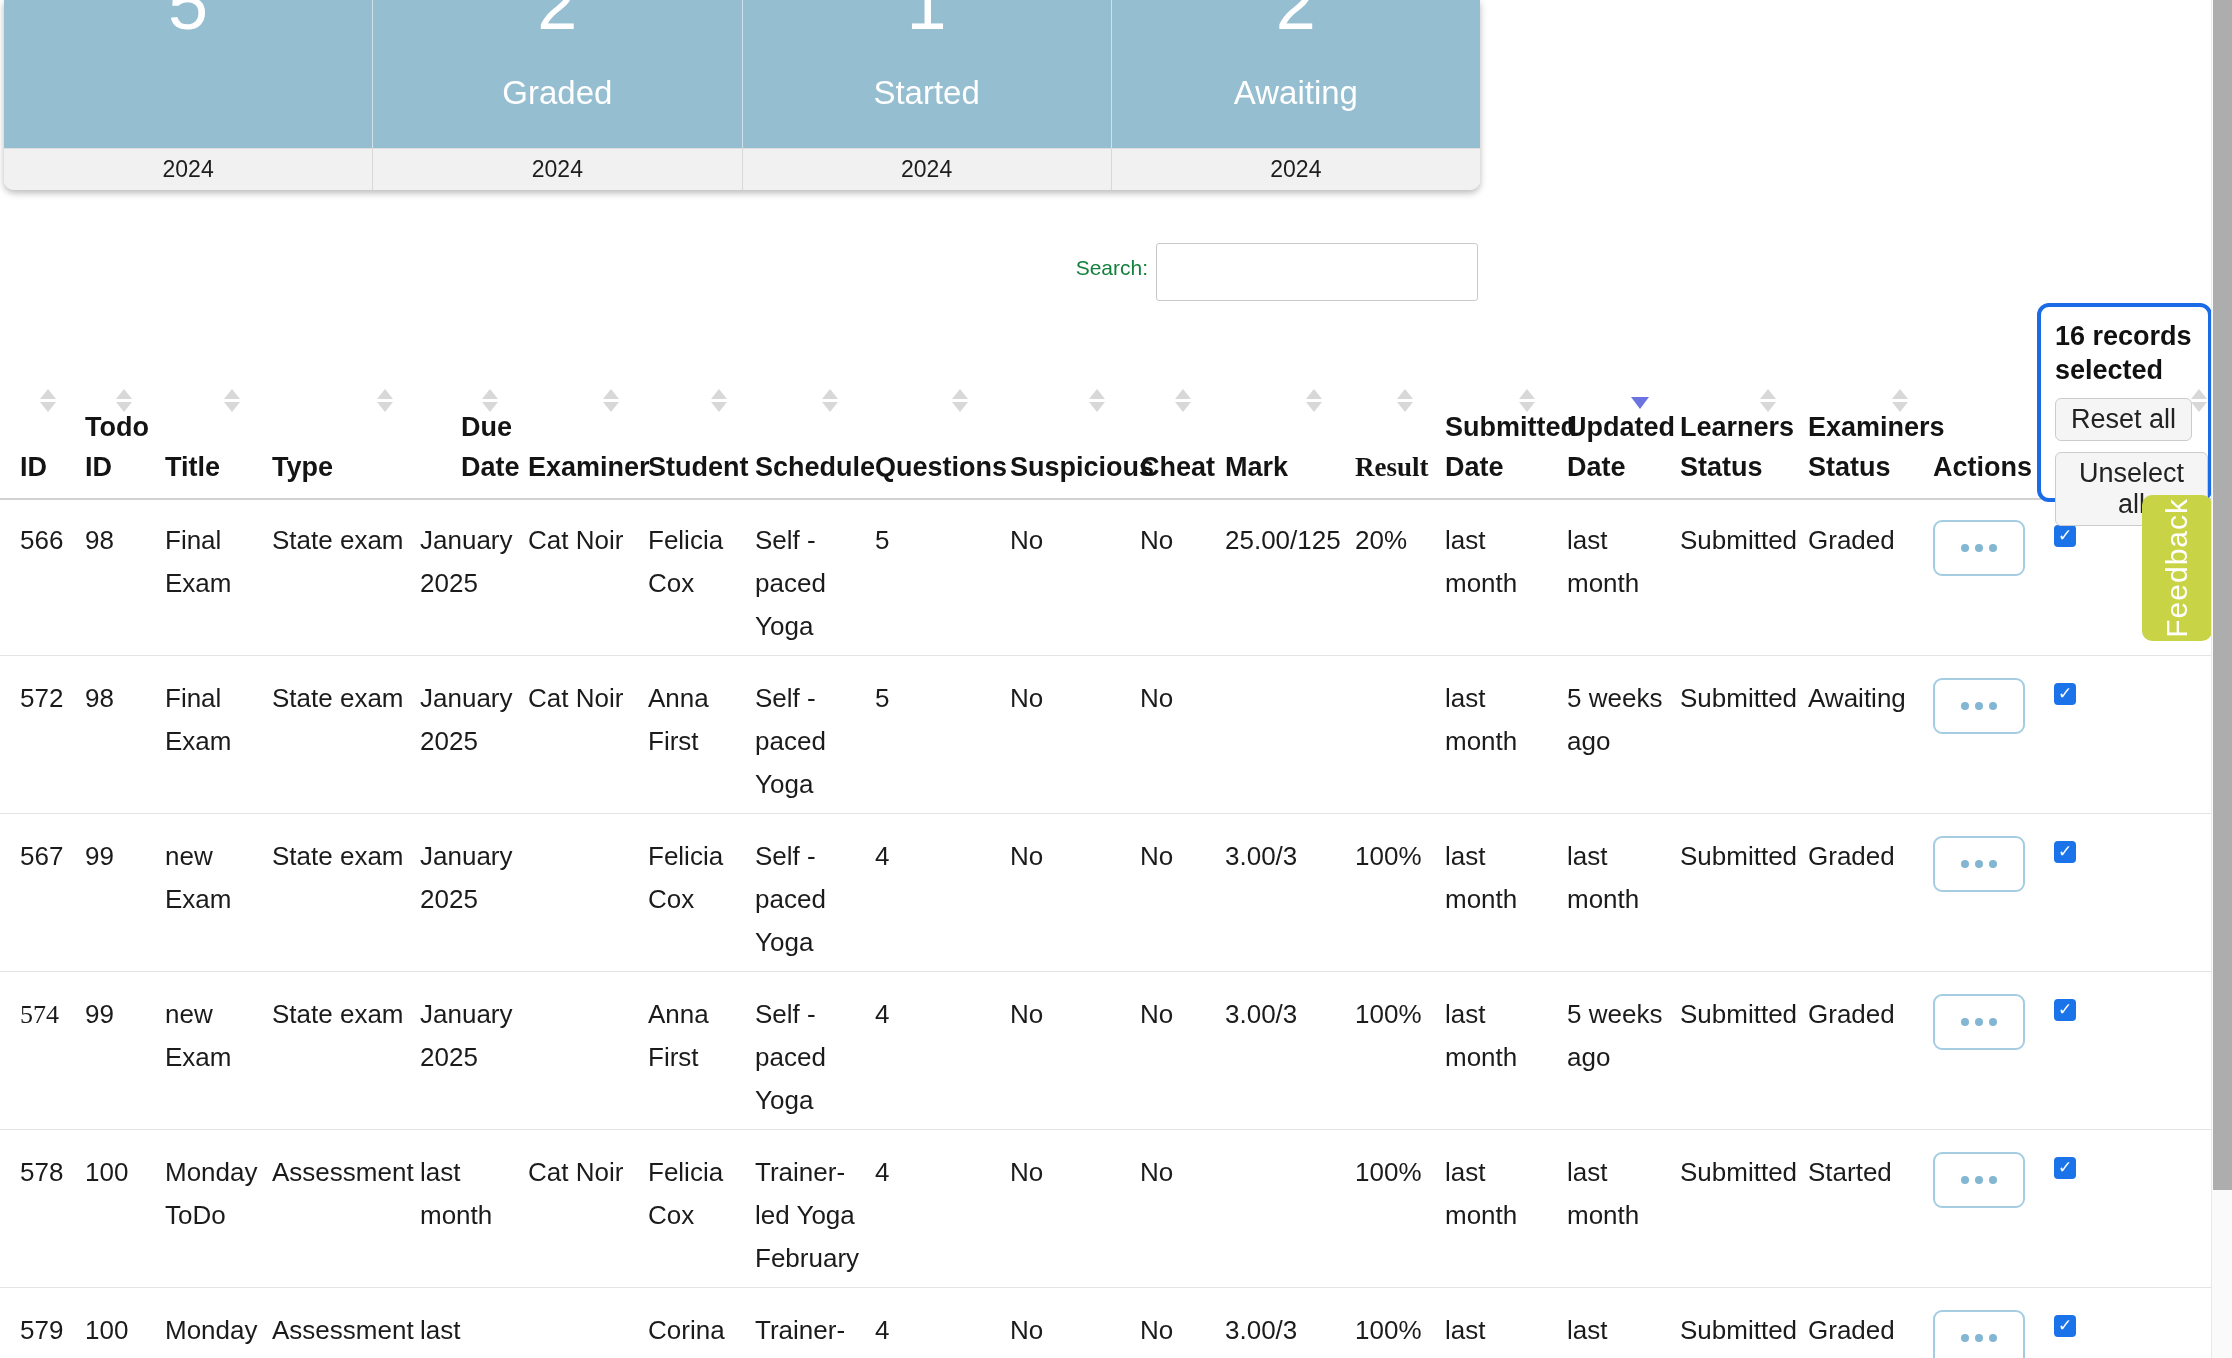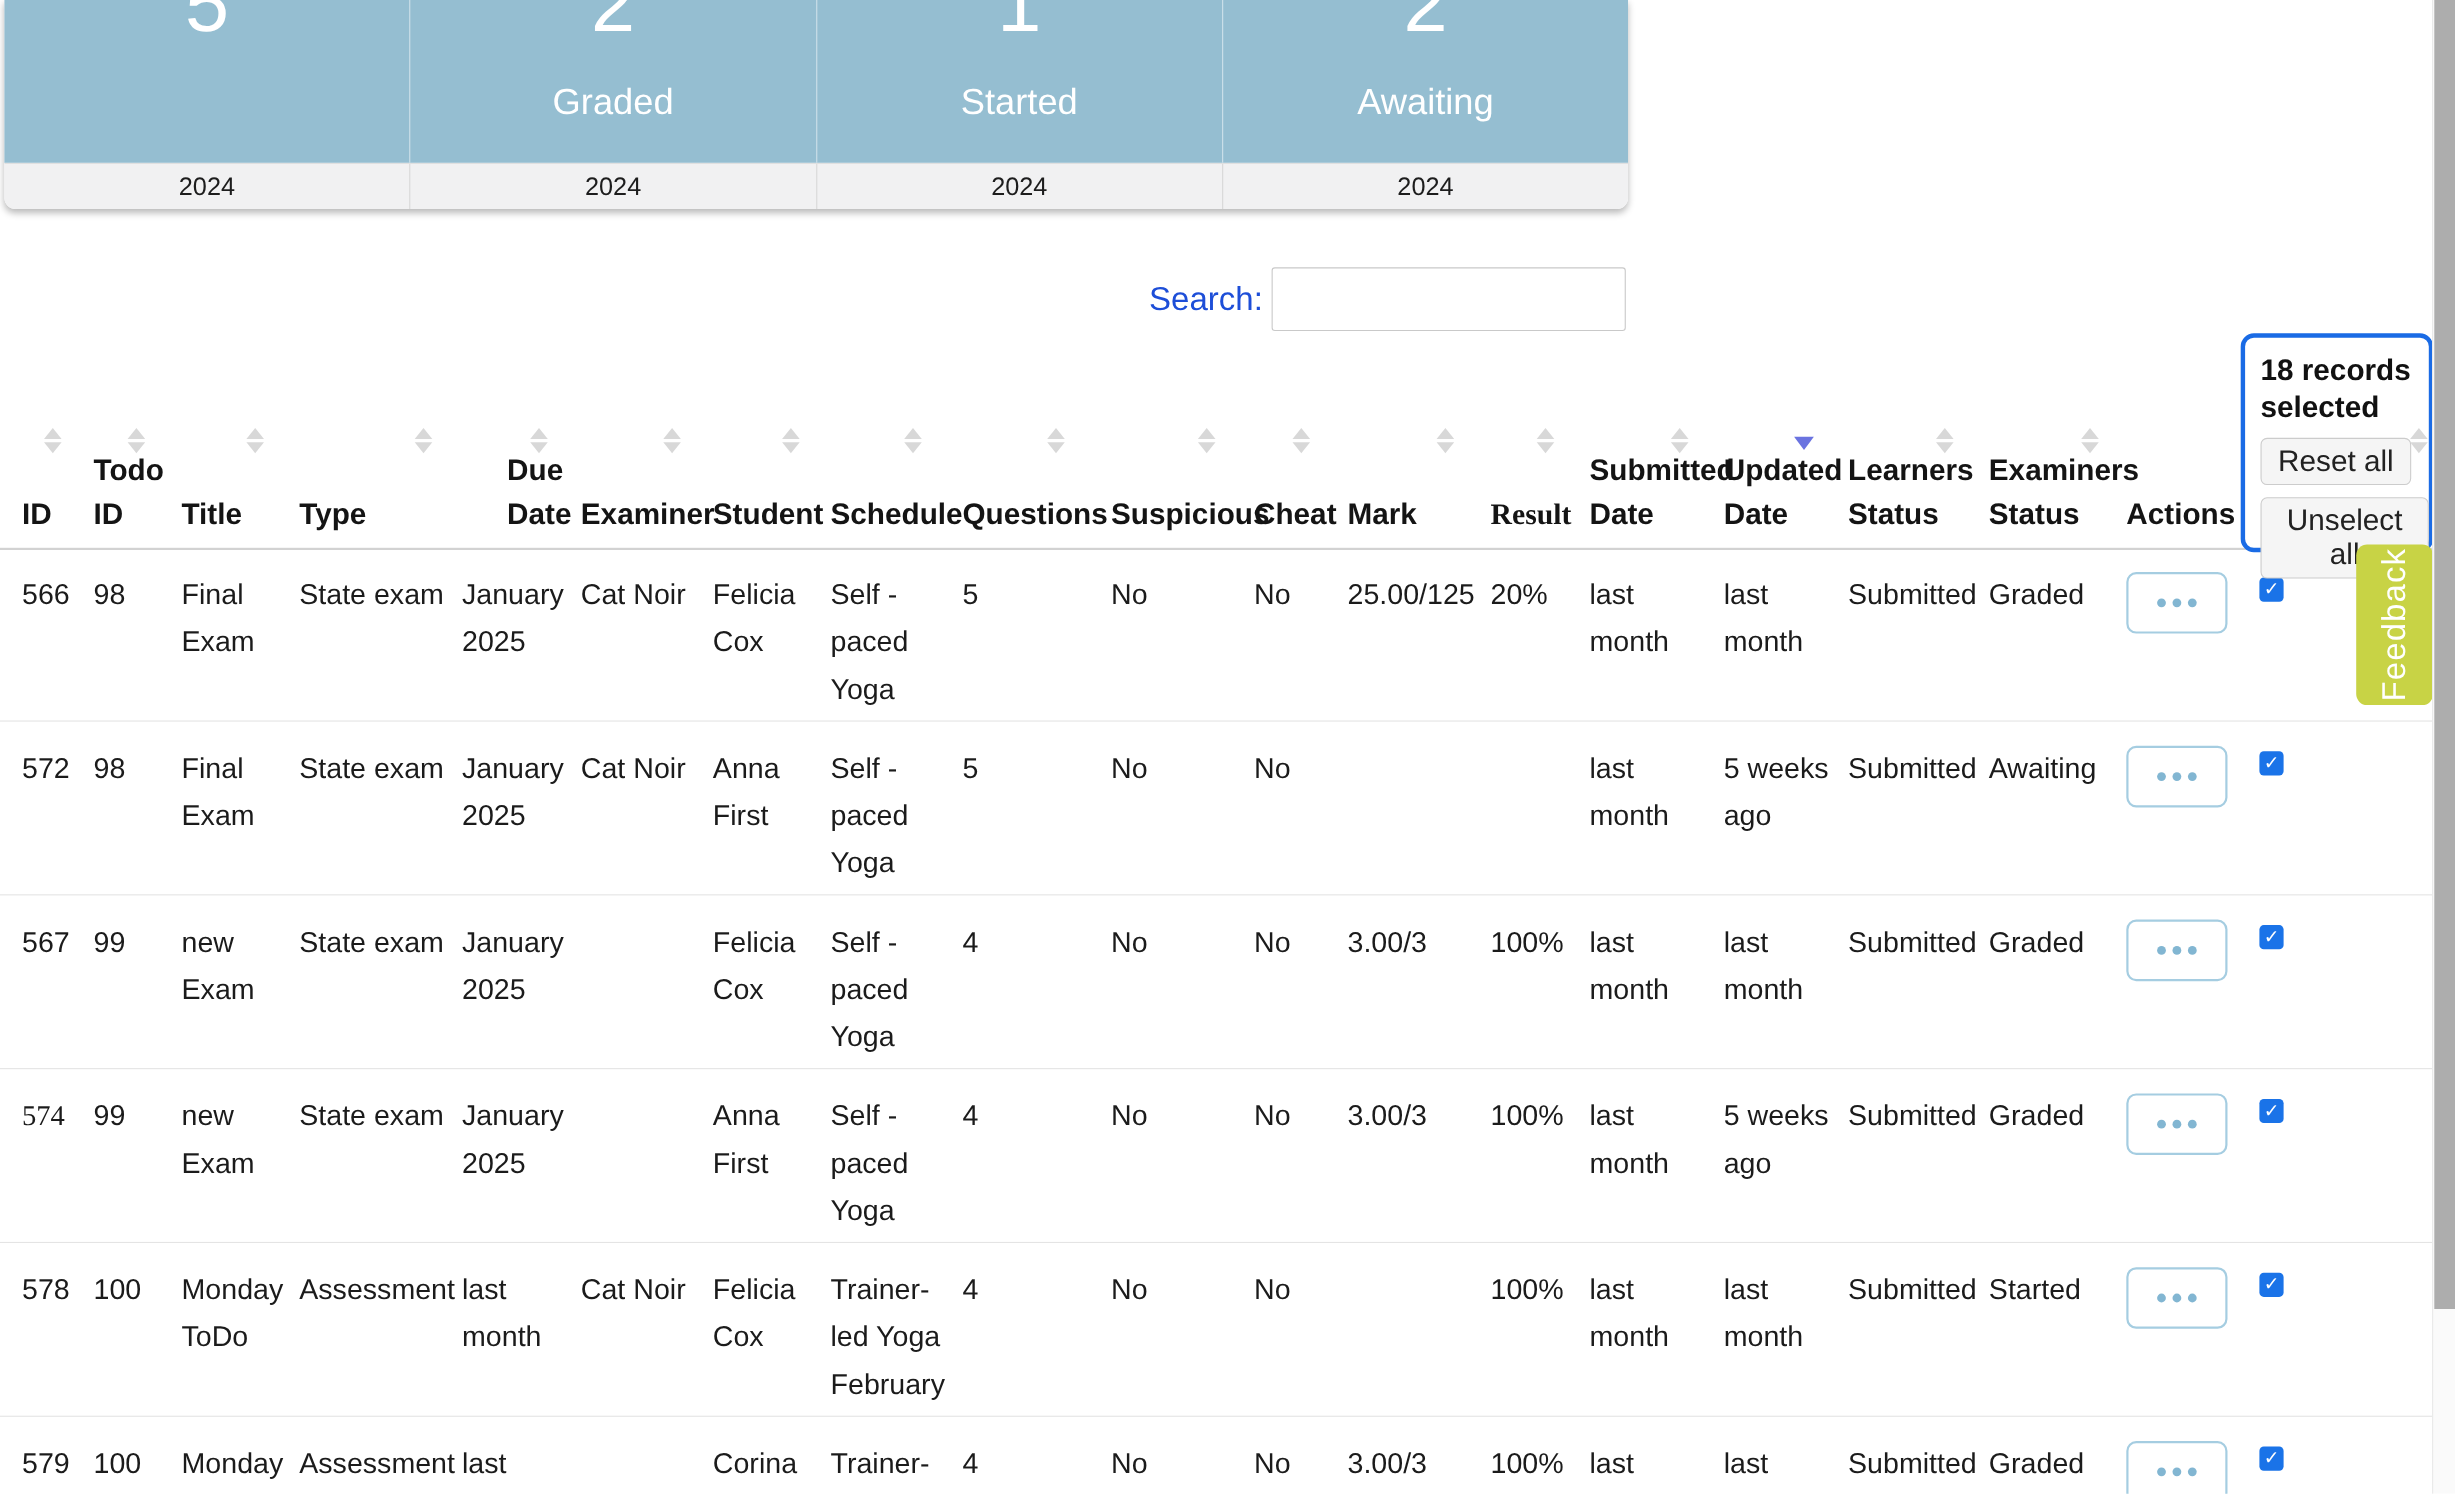--- a/index.html
+++ b/index.html
@@ -15,21 +15,21 @@
   .seg{flex:1;position:relative;text-align:center;color:#fff}
   .seg + .seg{border-left:1px solid rgba(255,255,255,.55)}
   .seg .num{position:absolute;top:-32px;left:0;right:0;font-size:72px;line-height:72px;font-weight:400}
   .seg .lbl{position:absolute;top:74px;left:0;right:0;font-size:33px;font-weight:400}
   .stats-gray{height:41px;background:#f1f1f2;border-top:1px solid #dedede;
     border-radius:0 0 10px 10px;display:flex;overflow:hidden}
   .yseg{flex:1;display:flex;align-items:center;justify-content:center;font-size:23px;color:#1d1d1d}
   .yseg + .yseg{border-left:1px solid #d8d8d8}
   
   .search-label{position:absolute;left:1020px;top:256px;width:128px;text-align:right;
-    font-size:30px;color:#1d4ed8}
+    font-size:21px;color:#15803d}
   .search-input{position:absolute;left:1156px;top:243px;width:322px;height:58px;
     border:1px solid #c9c9c9;border-radius:3px;background:#fff;font-size:27px;
     padding:0 10px;box-sizing:border-box;font-family:inherit;outline:none}
   
   .thead{position:absolute;left:0;top:385px;width:2232px;height:113px;
     border-bottom:2px solid #d2d2d2;z-index:1}
   .th-label{position:absolute;bottom:11px;font-weight:bold;font-size:27px;
     line-height:40px;color:#141414;cursor:pointer}
   .sort{position:absolute;top:4px;cursor:pointer}
   .tri-up{width:0;height:0;border-left:8px solid transparent;border-right:8px solid transparent;
@@ -346,21 +346,21 @@
       <div class="checkbox">✓</div>
     </div>
   </div>
 
 <div class="sort stray-sort">
   <div class="tri-up"></div>
     <div class="tri-down"></div>
 </div>
 
 <div class="sel-panel">
-  <div class="sel-title">18 records selected</div>
+  <div class="sel-title">16 records selected</div>
   <button class="sel-btn">Reset all</button>
   <button class="sel-btn">Unselect all</button>
 </div>
 
 <div class="feedback">
   <span>Feedback</span>
 </div>
 
 <div class="scrollbar">
   <div class="scroll-thumb"></div>

